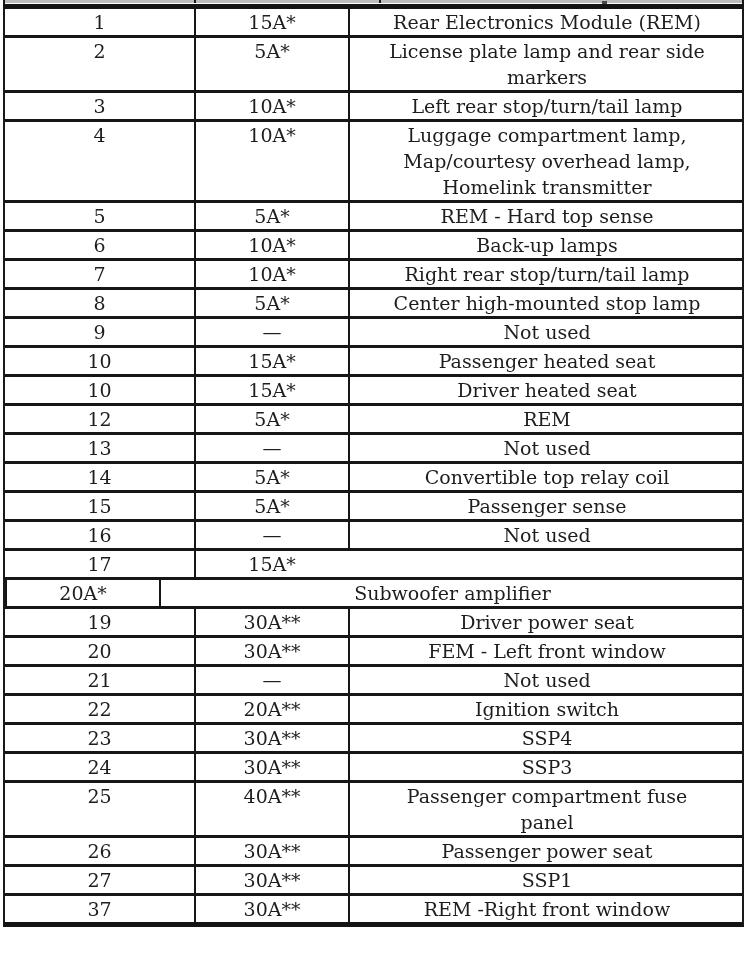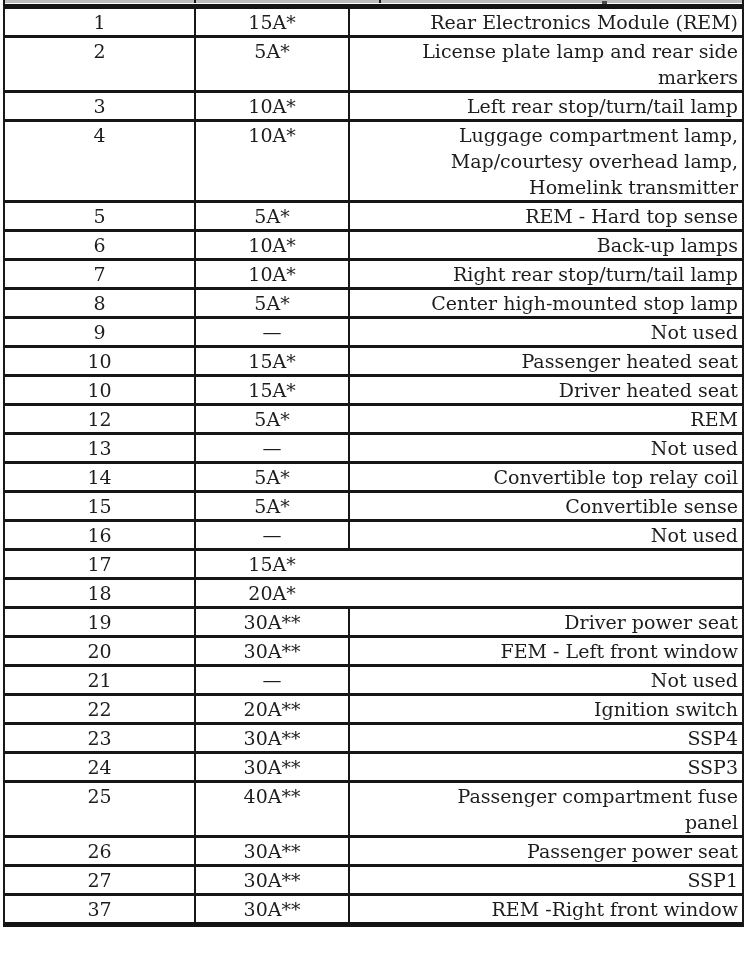--- a/index.html
+++ b/index.html
@@ -79,21 +79,21 @@
     width: 154px;
     border-left: 2px solid #161616;
     text-align: center;
   }
   .c3 {
     flex: 1;
     border-left: 2px solid #161616;
     padding-left: 6px;
     padding-right: 4px;
     white-space: pre-line;
-    text-align: right;
+    text-align: center;
   }
 </style>
 </head>
 <body>
 
 <div class="page">
   <div class="tbl-wrap">
 
     <div class="cropped-header">
       <div class="ch-cell ch-c1"></div>
@@ -187,37 +187,37 @@
 
         <div class="row">
           <div class="cell c1">14</div>
           <div class="cell c2">5A*</div>
           <div class="cell c3">Convertible top relay coil</div>
         </div>
 
         <div class="row">
           <div class="cell c1">15</div>
           <div class="cell c2">5A*</div>
-          <div class="cell c3">Convertible sense</div>
+          <div class="cell c3">Passenger sense</div>
         </div>
 
         <div class="row">
           <div class="cell c1">16</div>
           <div class="cell c2">—</div>
           <div class="cell c3">Not used</div>
         </div>
 
         <div class="row">
           <div class="cell c1">17</div>
           <div class="cell c2">15A*</div>
         </div>
 
         <div class="row">
-          <div class="cell c1">18</div>
           <div class="cell c2">20A*</div>
+          <div class="cell c3">Subwoofer amplifier</div>
         </div>
 
         <div class="row">
           <div class="cell c1">19</div>
           <div class="cell c2">30A**</div>
           <div class="cell c3">Driver power seat</div>
         </div>
 
         <div class="row">
           <div class="cell c1">20</div>

